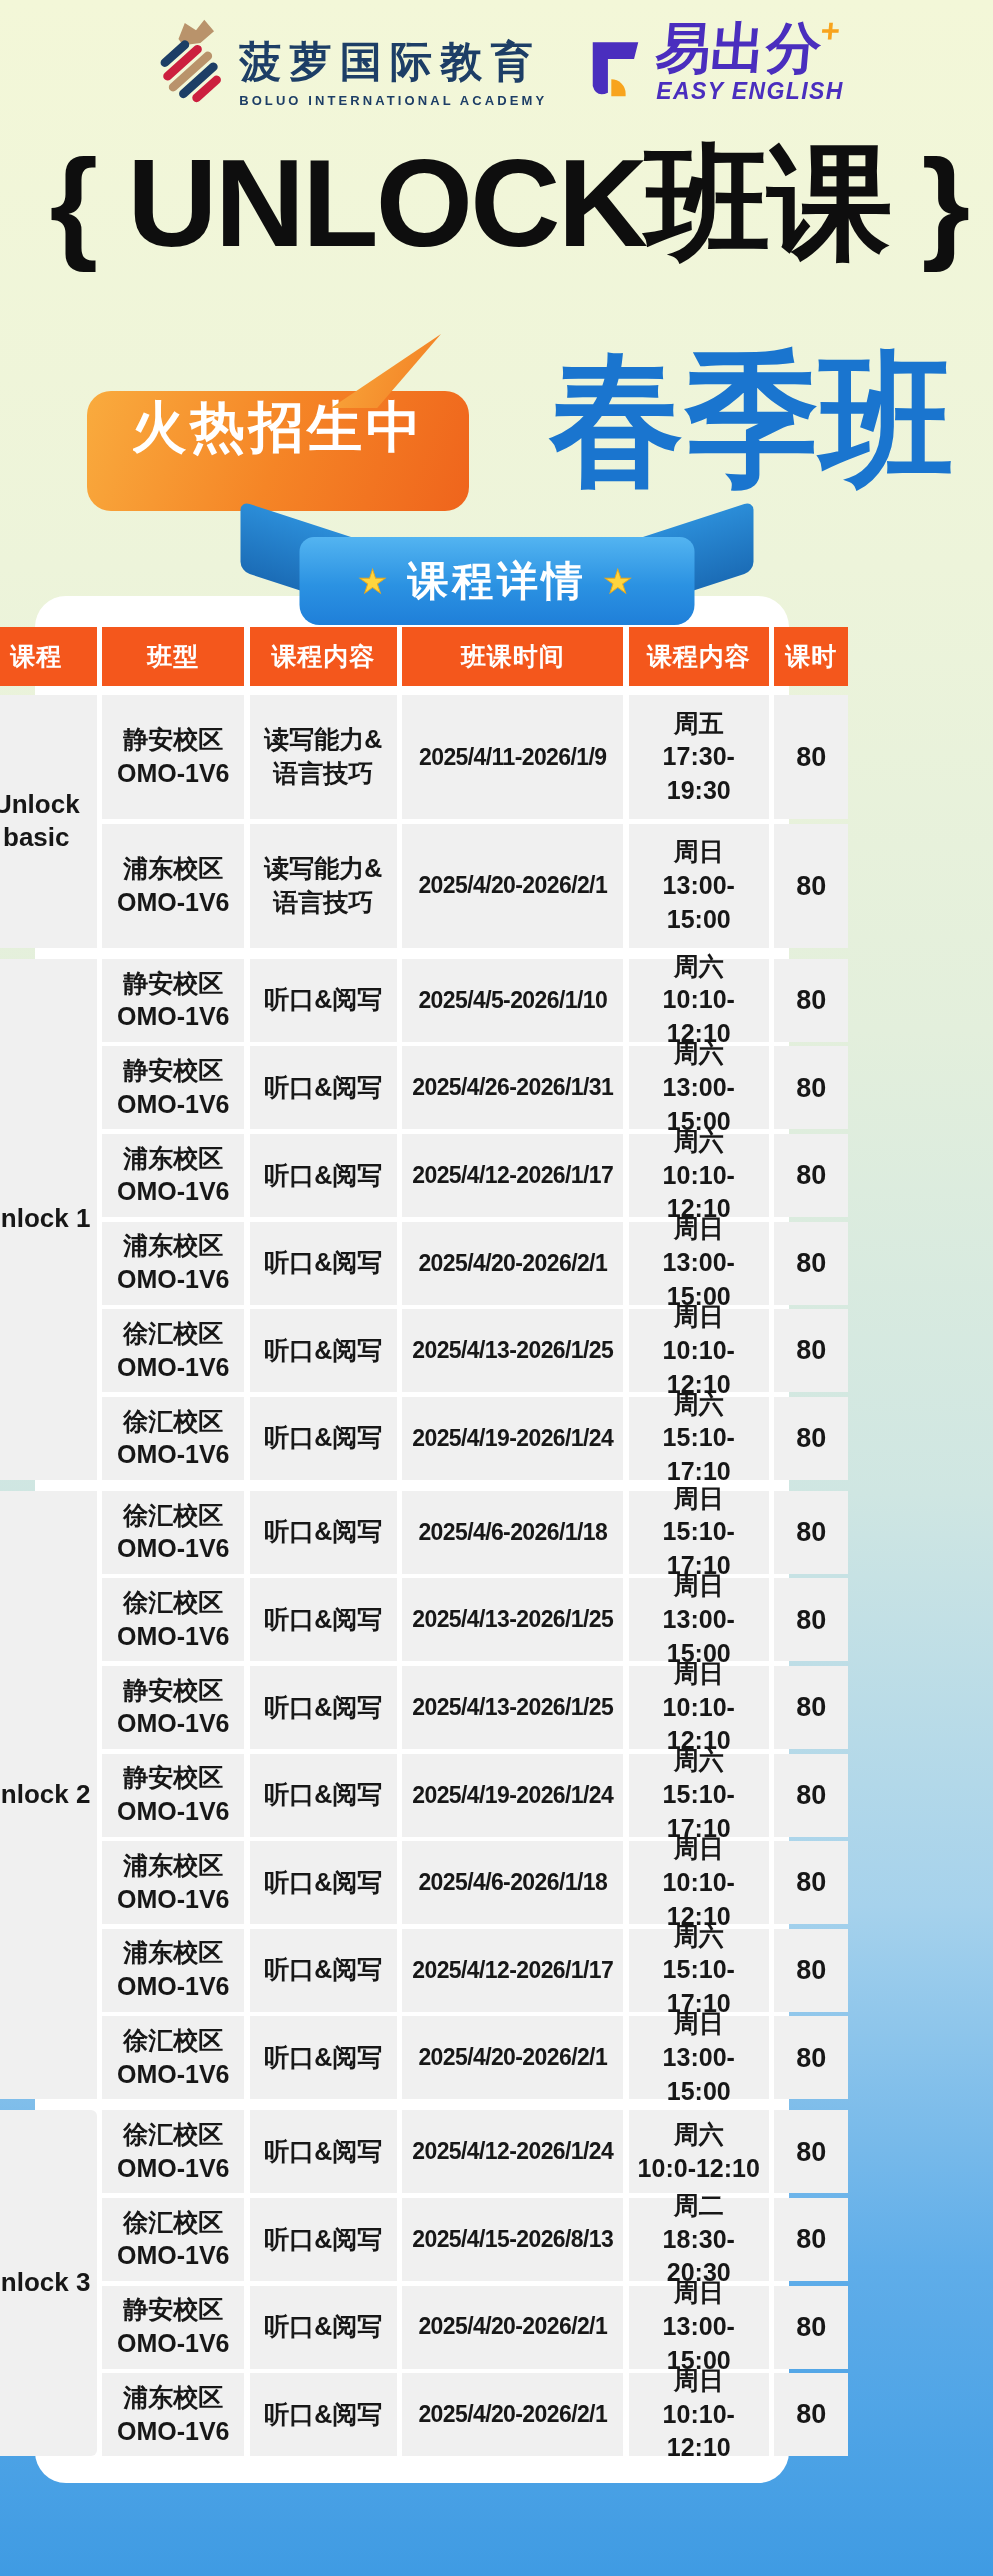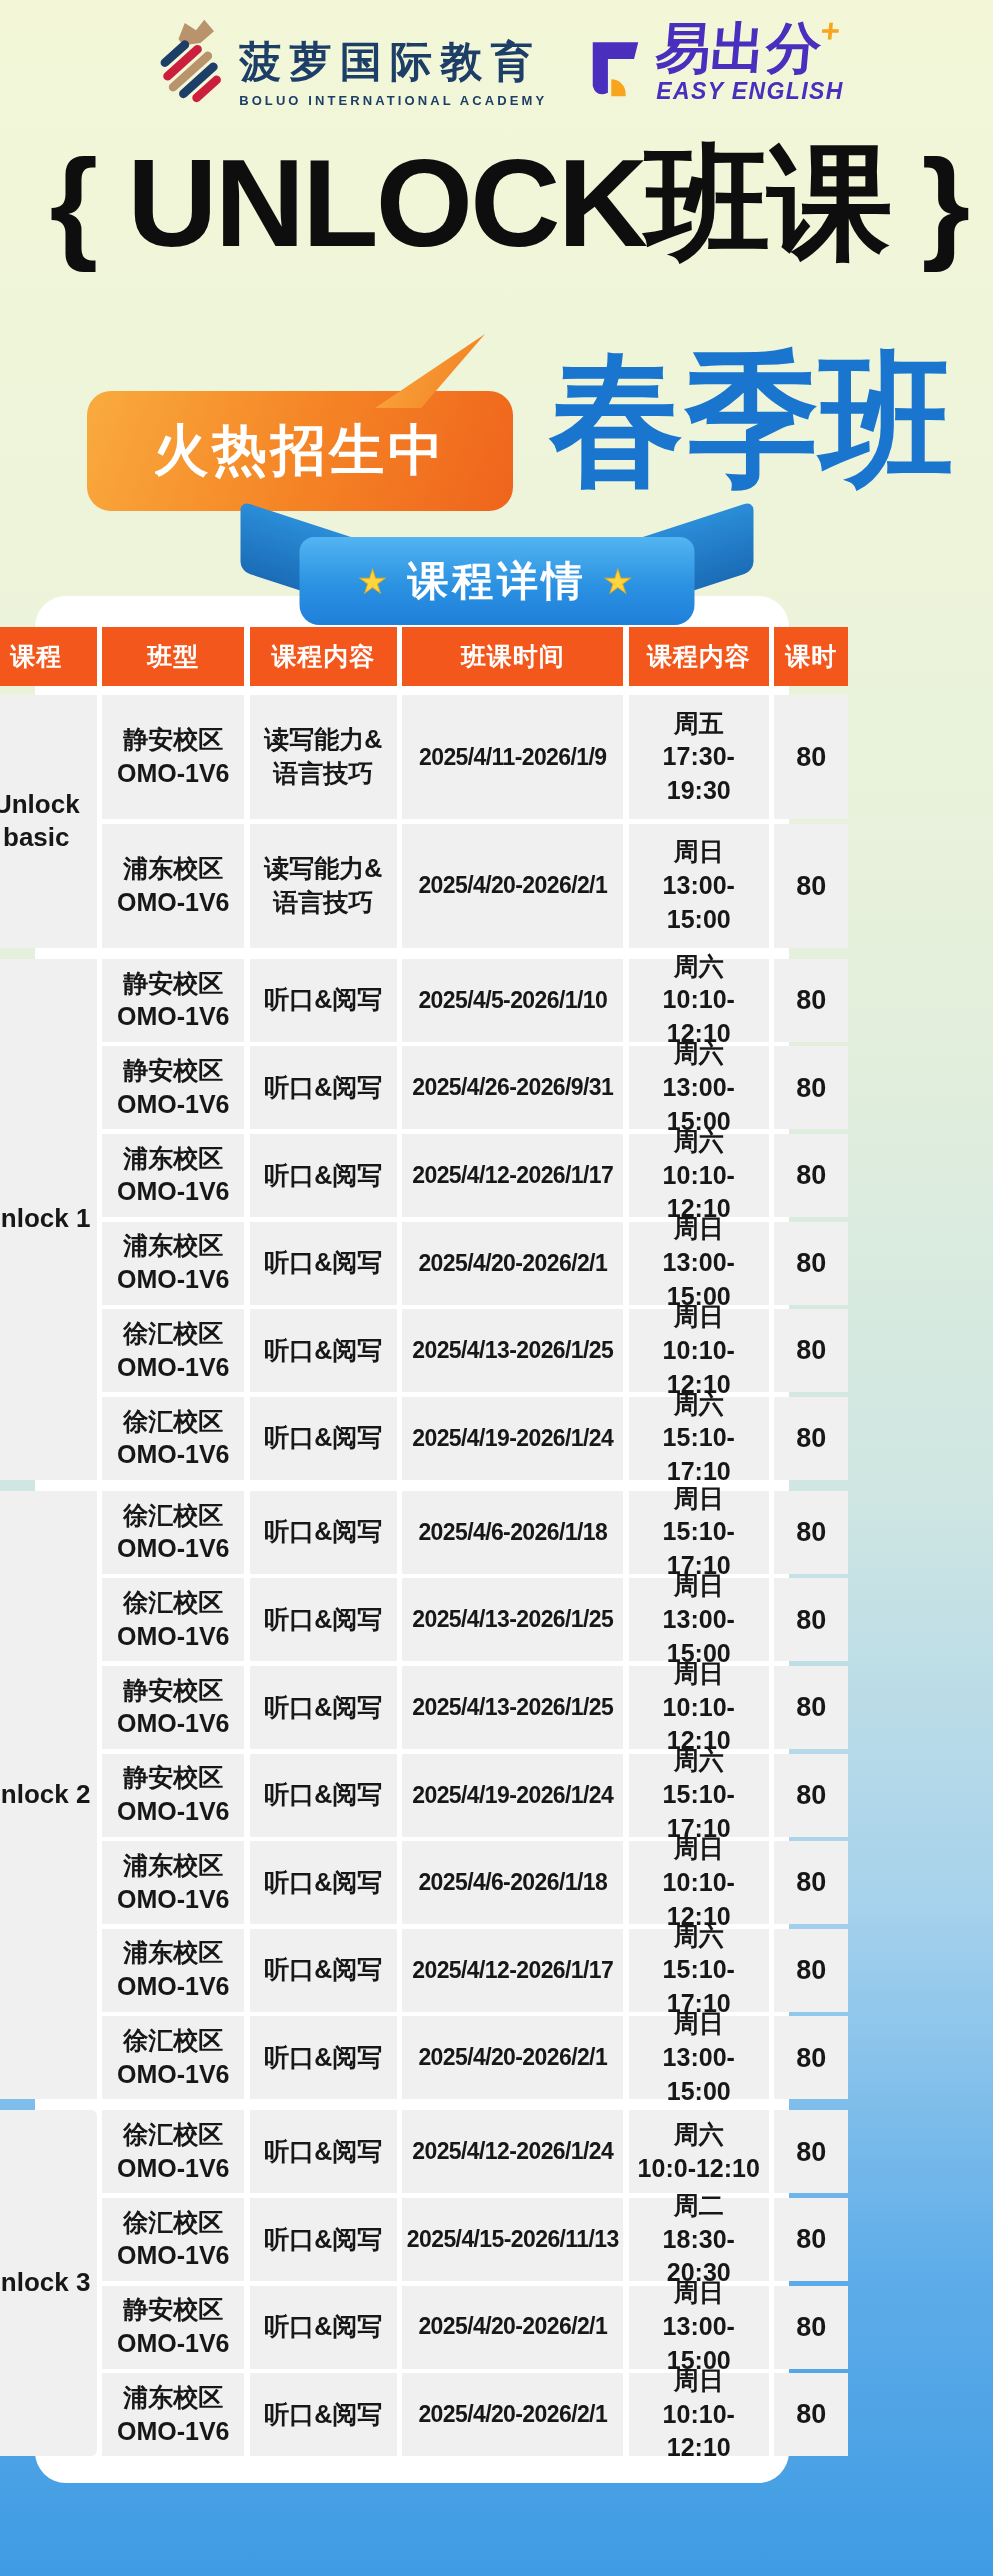--- a/index.html
+++ b/index.html
@@ -11,23 +11,23 @@
   .logos{position:absolute;top:18.4px;left:0;width:100%;display:flex;justify-content:center;align-items:center;gap:39px;}
   .logo{display:flex;align-items:flex-end;gap:11px;}
   .l1cn{font-size:42px;font-weight:700;color:#1d3e66;letter-spacing:8.3px;}
   .l1en{font-size:13px;font-weight:700;color:#1d3e66;letter-spacing:3.1px;margin-top:3.7px;}
   .l2cn{font-size:55px;font-weight:900;color:#4a2ebe;transform:skewX(-5deg);line-height:1;}
   .l2cn .plus{color:#f8a41d;font-size:33px;font-weight:900;vertical-align:top;position:relative;top:-7.4px;left:-1.8px;}
   .l2en{font-size:23px;font-weight:900;font-style:italic;color:#4a2ebe;letter-spacing:1.4px;margin-top:1.8px;}
   
   .title{position:absolute;top:109px;left:0;width:100%;margin:12px;text-align:center;
     font-size:125px;font-weight:900;color:#0e0e0e;letter-spacing:-2.8px;white-space:nowrap;}
-  .badge{position:absolute;left:87px;top:391px;width:426px;height:120px;border-radius:24px;
+  .badge{position:absolute;left:87px;top:391px;width:382px;height:120px;border-radius:24px;
     background:linear-gradient(110deg,#f9ab3e 0%,#f58526 50%,#ef641c 100%);
-    display:flex;align-items:center;justify-content:center;
+    display:flex;align-items:flex-start;justify-content:center;
     color:#fff;font-size:55px;font-weight:900;letter-spacing:3.7px;}
   .badge::after{content:"";position:absolute;right:28px;top:-57px;width:110px;height:74px;
     background:linear-gradient(110deg,#f9a93c,#f27d23);
     clip-path:polygon(0 100%,100% 0,42% 100%);}
   .season{position:absolute;left:550px;top:324px;font-size:145px;font-weight:900;color:#1a75cf;
     letter-spacing:1.8px;transform:scaleX(0.92);transform-origin:left top;white-space:nowrap;}
   
   .ribbon{position:absolute;top:537px;left:497px;transform:translateX(-50%);z-index:5;}
   .flap{position:absolute;width:129px;height:70px;top:-14.7px;z-index:1;
     background:linear-gradient(180deg,#2b8dd8,#1b6cb6);}
@@ -128,21 +128,21 @@
           <div class="cell campus">静安校区
 OMO-1V6</div>
           <div class="cell content">听口&amp;阅写</div>
           <div class="cell dates">2025/4/5-2026/1/10</div>
           <div class="cell time">周六
 10:10-12:10</div>
           <div class="cell hours">80</div>
           <div class="cell campus">静安校区
 OMO-1V6</div>
           <div class="cell content">听口&amp;阅写</div>
-          <div class="cell dates">2025/4/26-2026/9/31</div>
+          <div class="cell dates">2025/4/26-2026/1/31</div>
           <div class="cell time">周六
 13:00-15:00</div>
           <div class="cell hours">80</div>
           <div class="cell campus">浦东校区
 OMO-1V6</div>
           <div class="cell content">听口&amp;阅写</div>
           <div class="cell dates">2025/4/12-2026/1/17</div>
           <div class="cell time">周六
 10:10-12:10</div>
           <div class="cell hours">80</div>
@@ -225,21 +225,21 @@
           <div class="cell campus">徐汇校区
 OMO-1V6</div>
           <div class="cell content">听口&amp;阅写</div>
           <div class="cell dates">2025/4/12-2026/1/24</div>
           <div class="cell time">周六
 10:0-12:10</div>
           <div class="cell hours">80</div>
           <div class="cell campus">徐汇校区
 OMO-1V6</div>
           <div class="cell content">听口&amp;阅写</div>
-          <div class="cell dates">2025/4/15-2026/11/13</div>
+          <div class="cell dates">2025/4/15-2026/8/13</div>
           <div class="cell time">周二
 18:30-20:30</div>
           <div class="cell hours">80</div>
           <div class="cell campus">静安校区
 OMO-1V6</div>
           <div class="cell content">听口&amp;阅写</div>
           <div class="cell dates">2025/4/20-2026/2/1</div>
           <div class="cell time">周日
 13:00-15:00</div>
           <div class="cell hours">80</div>

